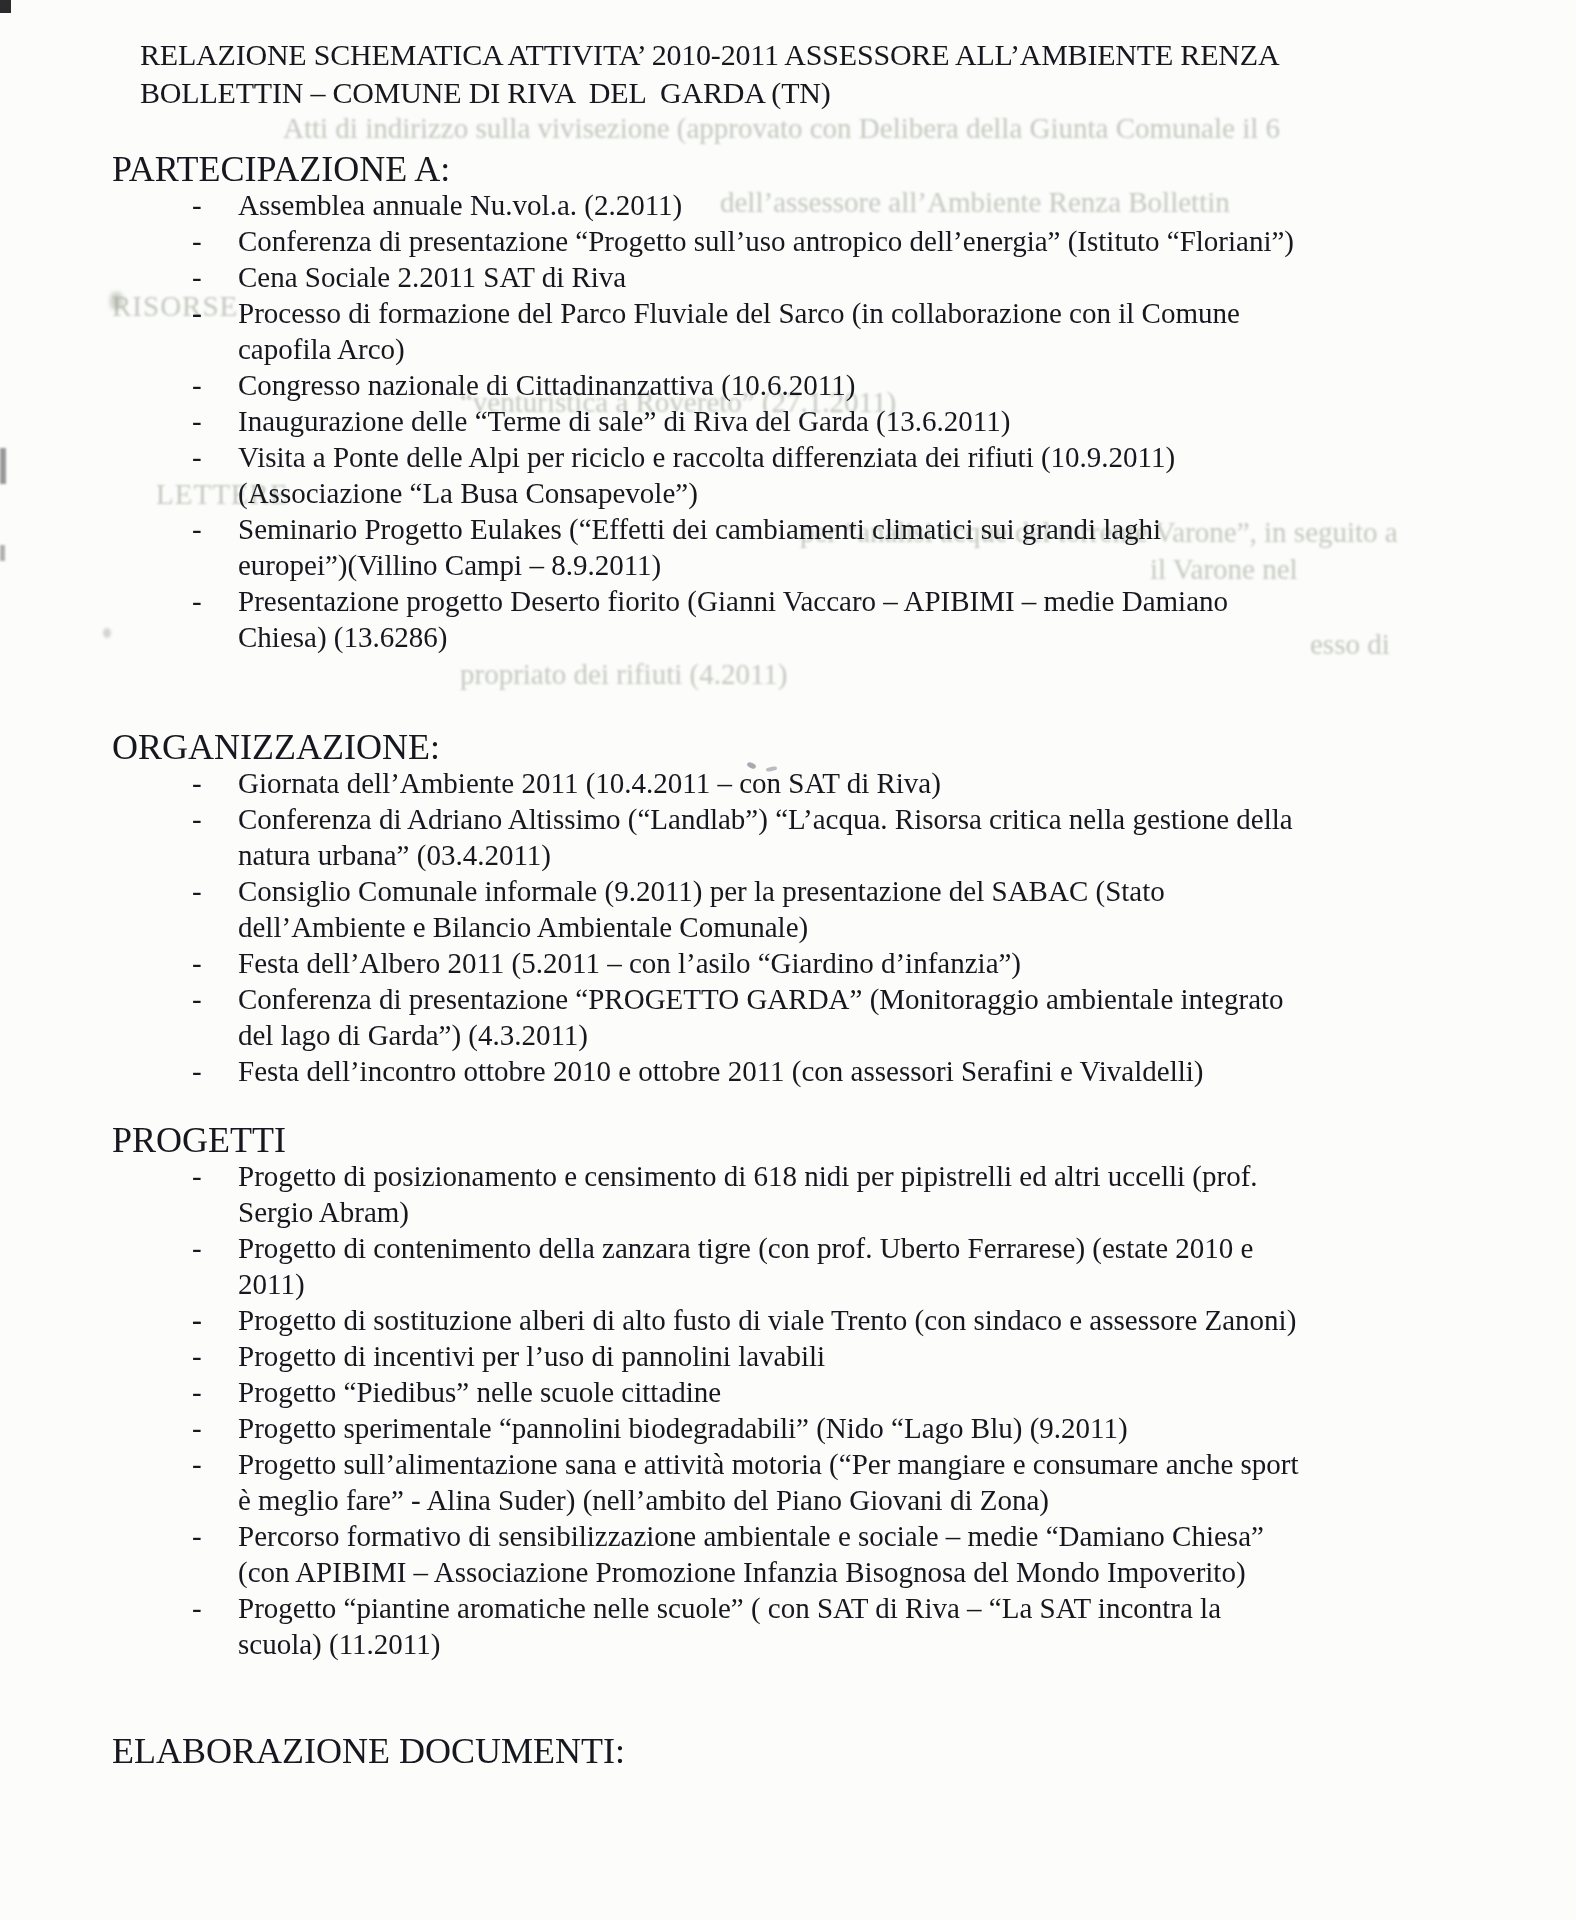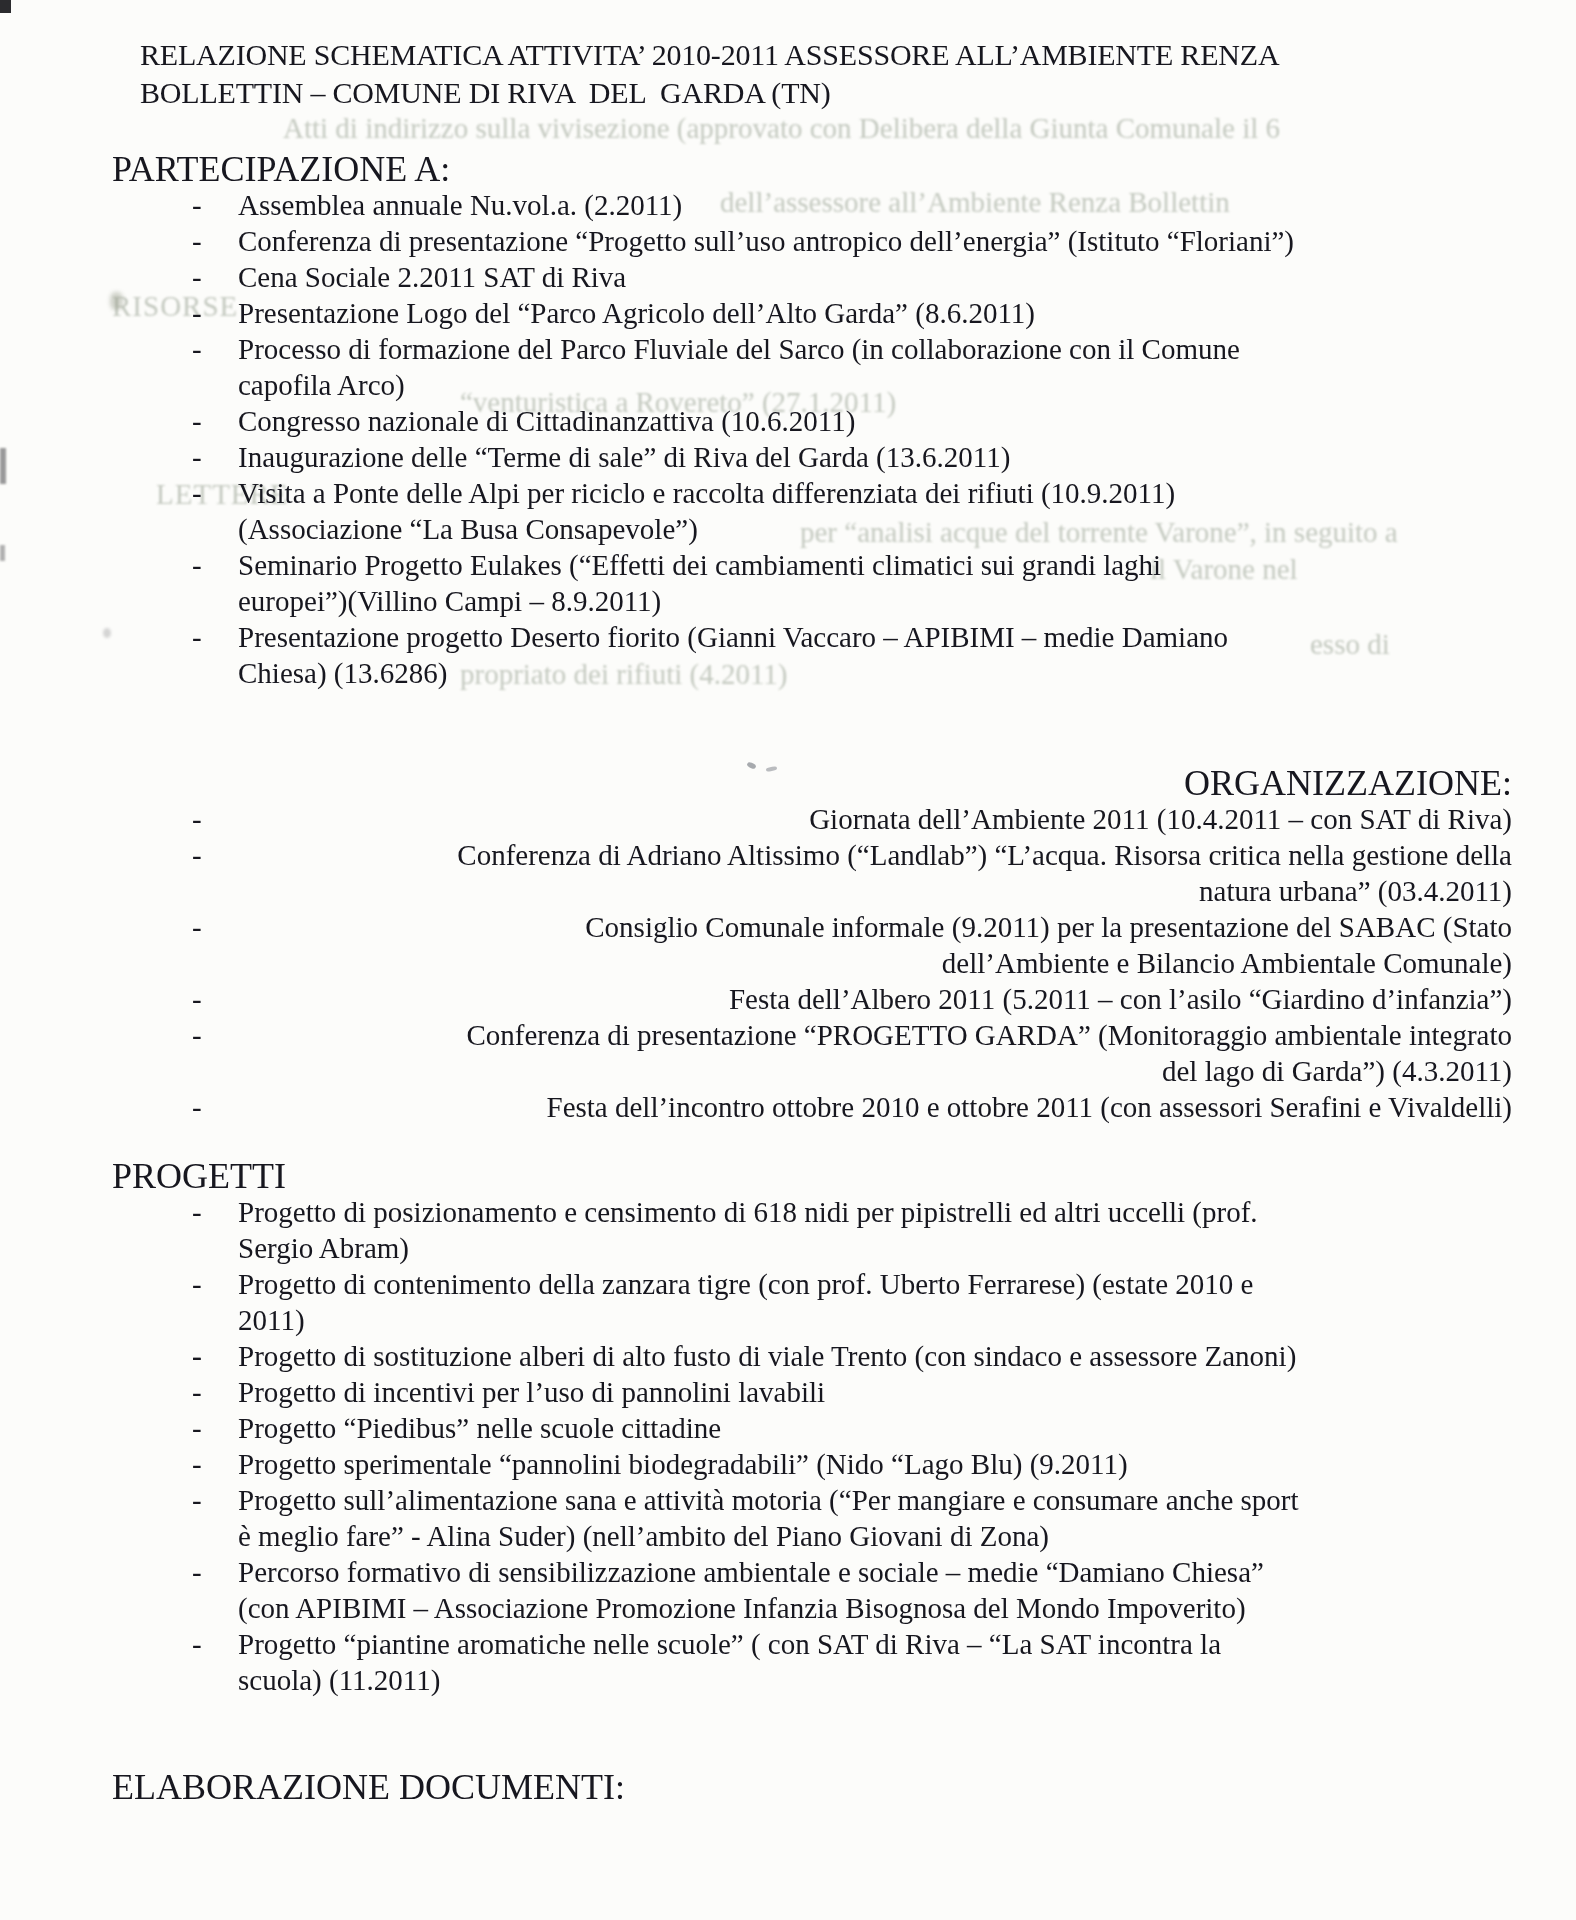--- a/index.html
+++ b/index.html
@@ -27,21 +27,21 @@
     position:relative;
     padding-left:126px;
     font-size:29px;line-height:36px;
   }
   .dash{
     position:absolute;left:80px;top:0;
     font-size:29px;line-height:36px;
   }
   .item-text{white-space:pre;}
   #sections section:nth-child(1){margin-top:39px;}
-  #sections section:nth-child(2){margin-top:74px;text-align:right;}
+  #sections section:nth-child(2){margin-top:74px;}
   #sections section:nth-child(3){margin-top:33px;}
   #sections section:nth-child(4){margin-top:71px;}
   
   .ghost{
     position:absolute;
     font-size:29px;line-height:36px;
     color:#b1b8ac;
     filter:blur(1.1px);
     opacity:.75;
     white-space:pre;
@@ -86,21 +86,21 @@
   <div class="content">
     <div class="title">RELAZIONE SCHEMATICA ATTIVITA’ 2010-2011 ASSESSORE ALL’AMBIENTE RENZA
 BOLLETTIN – COMUNE DI RIVA  DEL  GARDA (TN)</div>
     <div id="sections">
         <section class="doc-section">
           <div class="heading">PARTECIPAZIONE A:</div>
           <ul class="items">
             <li><span class="dash">-</span><span class="item-text">Assemblea annuale Nu.vol.a. (2.2011)</span></li>
             <li><span class="dash">-</span><span class="item-text">Conferenza di presentazione “Progetto sull’uso antropico dell’energia” (Istituto “Floriani”)</span></li>
             <li><span class="dash">-</span><span class="item-text">Cena Sociale 2.2011 SAT di Riva</span></li>
-            <li><span class="dash">-</span><span class="item-text">Presentazione Logo del “Parco Agricolo dell’Alto Garda” (8.6.2011)</span></li>
+            <li><span class="dash">-</span></li>
             <li><span class="dash">-</span><span class="item-text">Processo di formazione del Parco Fluviale del Sarco (in collaborazione con il Comune
 capofila Arco)</span></li>
             <li><span class="dash">-</span><span class="item-text">Congresso nazionale di Cittadinanzattiva (10.6.2011)</span></li>
             <li><span class="dash">-</span><span class="item-text">Inaugurazione delle “Terme di sale” di Riva del Garda (13.6.2011)</span></li>
             <li><span class="dash">-</span><span class="item-text">Visita a Ponte delle Alpi per riciclo e raccolta differenziata dei rifiuti (10.9.2011)
 (Associazione “La Busa Consapevole”)</span></li>
             <li><span class="dash">-</span><span class="item-text">Seminario Progetto Eulakes (“Effetti dei cambiamenti climatici sui grandi laghi
 europei”)(Villino Campi – 8.9.2011)</span></li>
             <li><span class="dash">-</span><span class="item-text">Presentazione progetto Deserto fiorito (Gianni Vaccaro – APIBIMI – medie Damiano
 Chiesa) (13.6286)</span></li>

